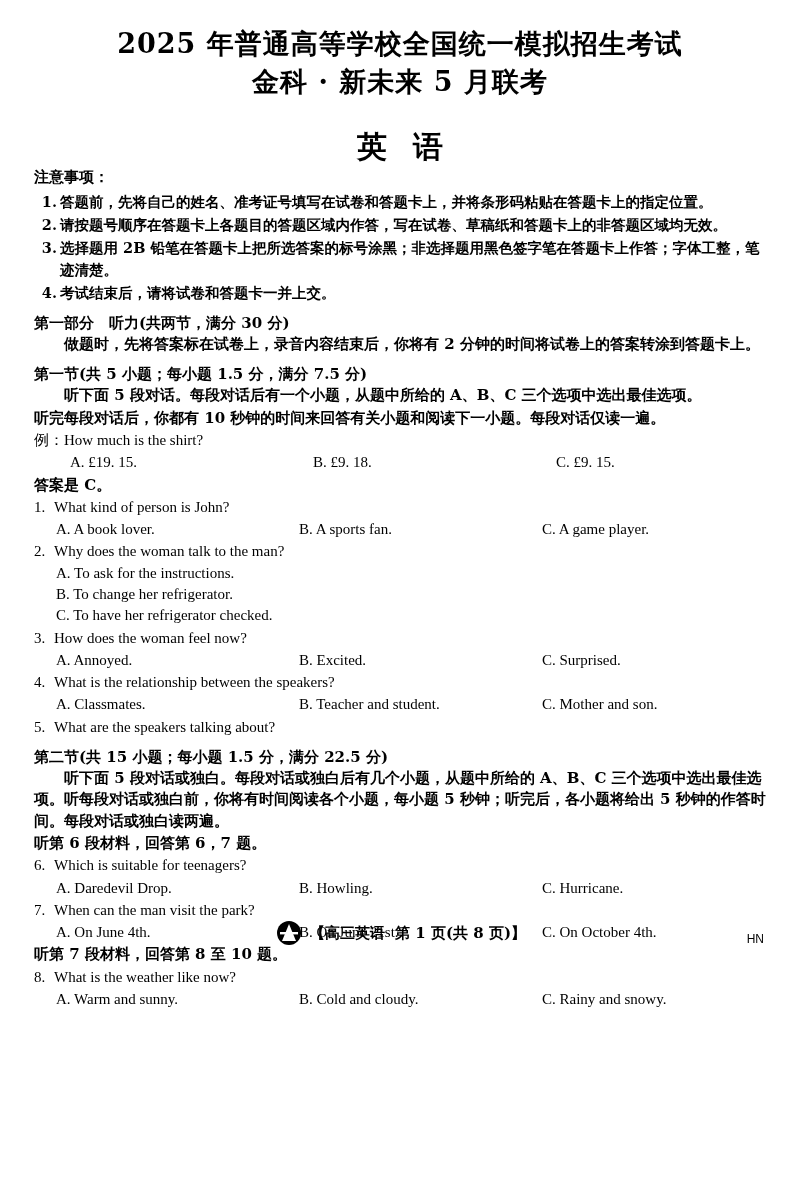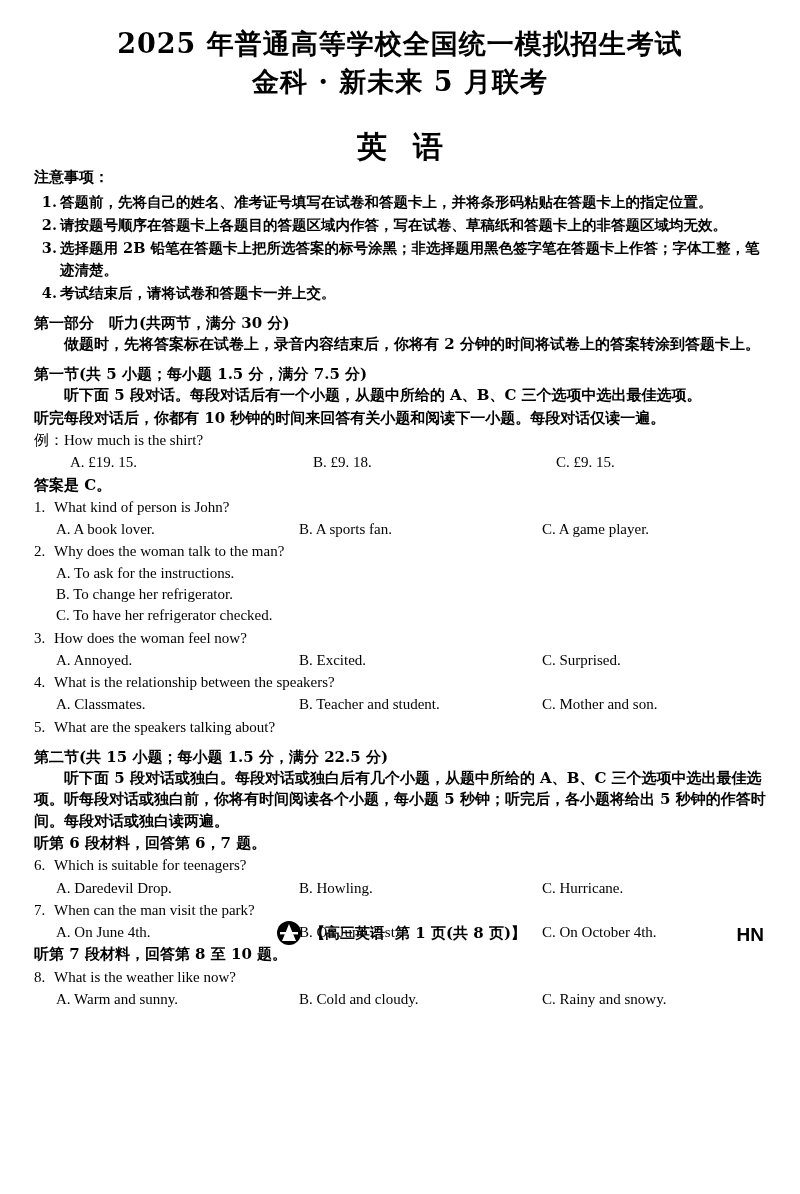--- a/index.html
+++ b/index.html
@@ -158,22 +158,22 @@
     width: 30px;
     height: 26px;
     margin-right: 6px;
     position: relative;
     display: inline-block;
   }
   .footer-right {
     position: absolute;
     right: 36px;
     bottom: 4px;
-    font-size: 19px;
-    font-weight: bold;
+    font-size: 12px;
+    font-weight: normal;
     font-family: "Liberation Sans", sans-serif;
   }
 </style>
 </head>
 <body>
 
 <div class="page">
 
   <div class="doc-title">2025 年普通高等学校全国统一模拟招生考试</div>
   <div class="doc-subtitle">金科 · 新未来 5 月联考</div>

